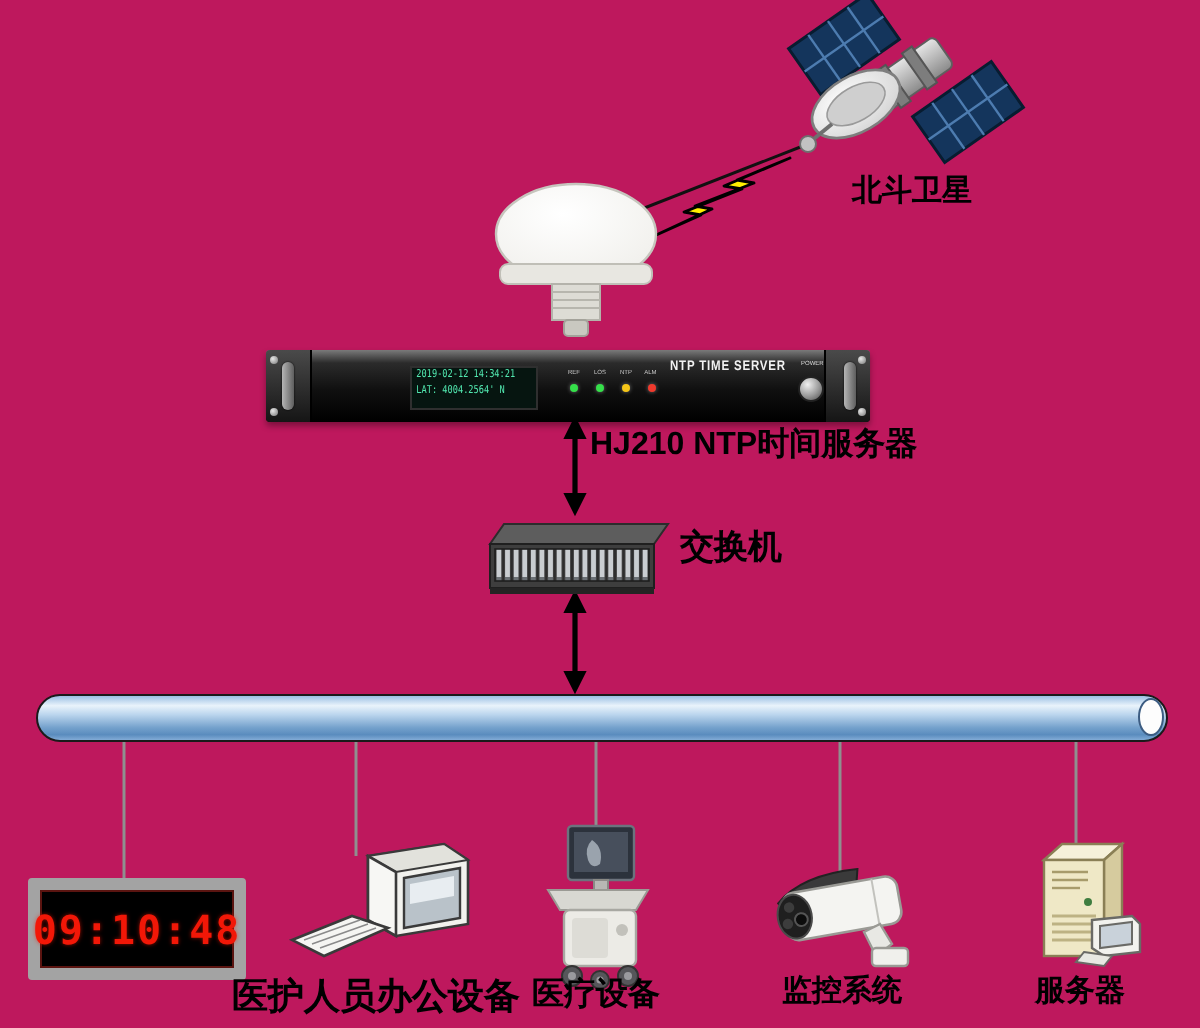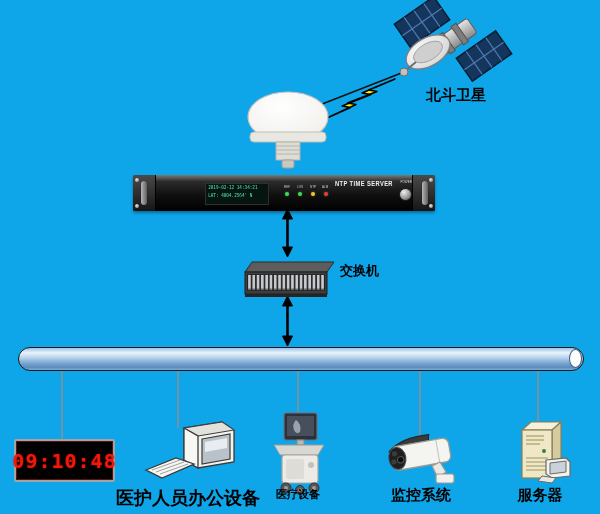--- a/index.html
+++ b/index.html
@@ -1,17 +1,17 @@
 <!DOCTYPE html>
 <html><head>
 <meta charset="utf-8">
 <style>
   html,body{margin:0;padding:0;}
   body{font-family:"Liberation Sans",sans-serif;background:#fff;}
-  #stage{position:relative;width:600px;height:514px;background:#0ea5e9;overflow:hidden;}
+  #stage{position:relative;width:600px;height:514px;background:#be185d;overflow:hidden;}
   .abs{position:absolute;}
   .lbl{position:absolute;font-weight:bold;color:#000;text-align:center;white-space:nowrap;}
 
   
   #connectors{position:absolute;left:0;top:0;width:600px;height:514px;pointer-events:none;}
 
   
   .rack{position:absolute;left:133px;top:175px;width:302px;height:36px;border-radius:2px;
         background:linear-gradient(180deg,#7a7a7a 0%,#2b2b2b 18%,#101010 55%,#000 100%);
         box-shadow:0 2px 3px rgba(0,0,0,.35);}
@@ -40,21 +40,21 @@
 
   
   .pipe{position:absolute;left:18px;top:347px;width:564px;height:22px;border:1.5px solid #1a1a1a;
         border-radius:12px;
         background:linear-gradient(180deg,#9cc0e4 0%,#e9f3fb 22%,#bcd6ee 42%,#74a1cc 72%,#5a8cbe 88%,#82abd6 100%);}
   .pipe .cap{position:absolute;right:1px;top:1px;width:11px;height:17px;border-radius:50%;
              background:#fdfdfd;border:1px solid #3c5c82;}
 
   
   .clock{position:absolute;left:14px;top:439px;width:97px;height:39px;background:#000;
-         border:2px solid #a3a3a3;border-radius:2px;box-shadow:inset 0 0 0 1px #5a1410;
+         border:6px solid #a3a3a3;border-radius:2px;box-shadow:inset 0 0 0 1px #5a1410;
          display:flex;align-items:center;justify-content:center;}
   .clock .time{font-family:"DejaVu Sans Mono",monospace;font-weight:bold;font-size:20px;
                color:#f21707;letter-spacing:1px;text-shadow:0 0 2px rgba(242,23,7,.6);}
 </style>
 </head>
 <body>
 
 <div id="stage">
 
   <svg id="connectors" viewBox="0 0 600 514">
@@ -178,35 +178,36 @@
           <span class="t">ALM</span>
           <span class="dot" style="background: rgb(240, 58, 45);"></span>
         </div>
     </div>
     <div class="ntp-title">NTP TIME SERVER</div>
     <div class="power">
       <div class="t">POWER</div>
       <div class="btn"></div>
     </div>
   </div>
+  <div class="lbl" style="left:295px;top:212px;font-size:16px;text-align:left;">HJ210 NTP时间服务器</div>
 
   <svg class="abs" style="left:243px;top:255px;" width="92" height="44" viewBox="0 0 92 44">
     <defs>
       <pattern id="ports" width="4.3" height="16" patternUnits="userSpaceOnUse">
         <rect width="4.3" height="16" fill="#2d2d2d"></rect>
         <rect x="0.9" width="2.5" height="16" fill="#c9cdd1"></rect>
         <rect x="0.9" y="1.5" width="2.5" height="2" fill="#6b7075"></rect>
       </pattern>
     </defs>
     <polygon points="9,7 91,7 84,17 2,17" fill="#5d5d5d" stroke="#2c2c2c"></polygon>
     <rect x="2" y="17" width="82" height="22" fill="#3e3e3e" stroke="#1f1f1f"></rect>
     <rect x="4.5" y="19.5" width="77" height="16" fill="url(#ports)" stroke="#1f1f1f" stroke-width="0.8"></rect>
     <rect x="2" y="39" width="82" height="3" fill="#242424"></rect>
   </svg>
-  <div class="lbl" style="left:340px;top:262px;font-size:13px;text-align:left;">交换机</div>
+  <div class="lbl" style="left:340px;top:262px;font-size:17px;text-align:left;">交换机</div>
 
   <div class="pipe">
     <div class="cap"></div>
   </div>
 
   <div class="clock">
     <span class="time" style="color: rgb(242, 23, 7);">09:10:48</span>
   </div>
 
   <svg class="abs" style="left:142px;top:418px;" width="98" height="66" viewBox="0 0 98 66">
@@ -235,21 +236,21 @@
     <rect x="16" y="45" width="36" height="28" rx="3" fill="#ecebe6" stroke="#a8a8a2" stroke-width="1.2"></rect>
     <rect x="20" y="49" width="18" height="20" rx="2" fill="#dddcd6"></rect>
     <circle cx="45" cy="55" r="3" fill="#c2c1bb"></circle>
     <circle cx="20" cy="78" r="5" fill="#56565a" stroke="#333"></circle>
       <circle cx="20" cy="78" r="2" fill="#9a9a9e"></circle>
     <circle cx="48" cy="78" r="5" fill="#56565a" stroke="#333"></circle>
       <circle cx="48" cy="78" r="2" fill="#9a9a9e"></circle>
     <circle cx="34" cy="80" r="4.5" fill="#56565a" stroke="#333"></circle>
       <circle cx="34" cy="80" r="1.8" fill="#9a9a9e"></circle>
   </svg>
-  <div class="lbl" style="left:250px;top:487px;width:96px;font-size:11px;">医疗设备</div>
+  <div class="lbl" style="left:250px;top:487px;width:96px;font-size:16px;">医疗设备</div>
 
   <svg class="abs" style="left:380px;top:420px;" width="88" height="66" viewBox="0 0 88 66">
     <g transform="rotate(-10 42 34)">
       <path d="M 14,40 Q 6,30 16,24 L 62,18 Q 70,22 68,34 L 64,44 Z" fill="#2f2f2f" opacity="0.0"></path>
 
       <path d="M 10,26 Q 24,14 52,16 L 50,24 Q 28,22 14,32 Z" fill="#3a3a3a" stroke="#222" stroke-width="1"></path>
 
       <rect x="12" y="22" width="58" height="24" rx="6" fill="#f4f4f1" stroke="#9a9a95" stroke-width="1.3"></rect>
       <line x1="58" y1="22" x2="58" y2="46" stroke="#c2c2bd"></line>
 

